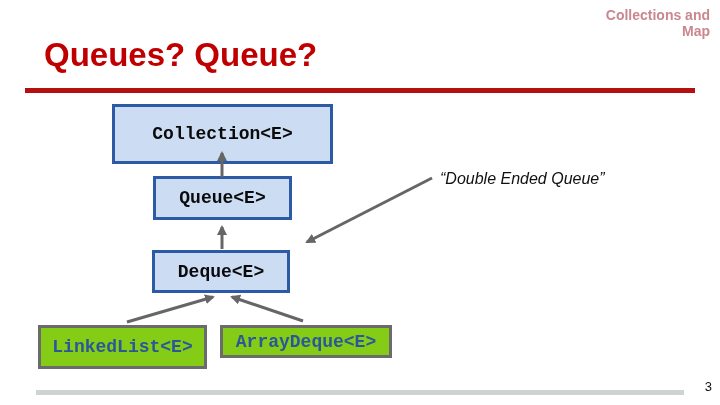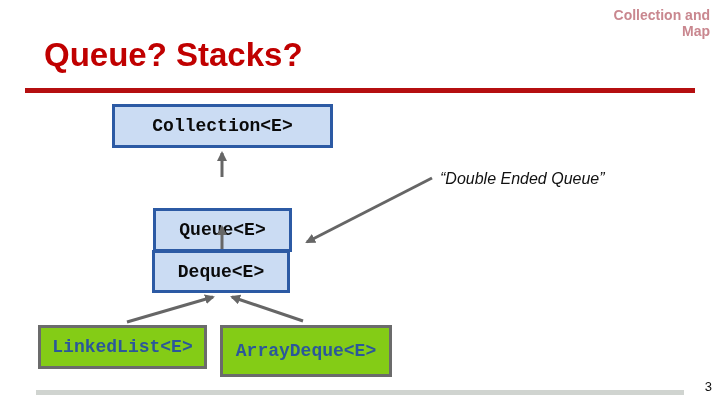--- a/index.html
+++ b/index.html
@@ -33,25 +33,25 @@
     font-family:"Liberation Mono", monospace;
     font-weight:bold;font-size:18px;
     white-space:nowrap;
   }
   .node.interface{
     background:#cbdcf3;border:3px solid #2c5aa4;color:#0a0a0a;
   }
   .node.impl{
     background:#84cc16;border:3px solid #6b6b6b;color:#2b579a;
   }
-  .node-collection{left:112px;top:104px;width:221px;height:44px;}
-  .node-queue{left:153px;top:176px;width:139px;height:44px;margin-top:32px;}
+  .node-collection{left:112px;top:104px;width:221px;height:60px;}
+  .node-queue{left:153px;top:176px;width:139px;height:44px;}
   .node-deque{left:152px;top:250px;width:138px;height:43px;}
   .node-linkedlist{left:38px;top:325px;width:169px;height:44px;}
-  .node-arraydeque{left:220px;top:325px;width:172px;height:52px;}
+  .node-arraydeque{left:220px;top:325px;width:172px;height:33px;}
 
   .annotation{
     position:absolute;left:440px;top:170px;
     font-size:16px;font-style:italic;color:#111111;
     white-space:nowrap;
   }
 
   .arrows{position:absolute;left:0;top:0;pointer-events:none;}
 
   
@@ -62,22 +62,22 @@
   .page-number{
     position:absolute;top:379px;right:8px;
     font-size:13px;color:#111111;
   }
 </style>
 </head>
 <body>
 
 <div class="slide">
 
-  <div class="title">Queue? Stacks?</div>
-  <div class="header-right">Collection and Map</div>
+  <div class="title">Queues? Queue?</div>
+  <div class="header-right">Collections and Map</div>
   <div class="red-rule"></div>
 
   <div class="node interface node-collection">
     <span>Collection&lt;E&gt;</span>
   </div>
   <div class="node interface node-queue">
     <span>Queue&lt;E&gt;</span>
   </div>
   <div class="node interface node-deque">
     <span>Deque&lt;E&gt;</span>

